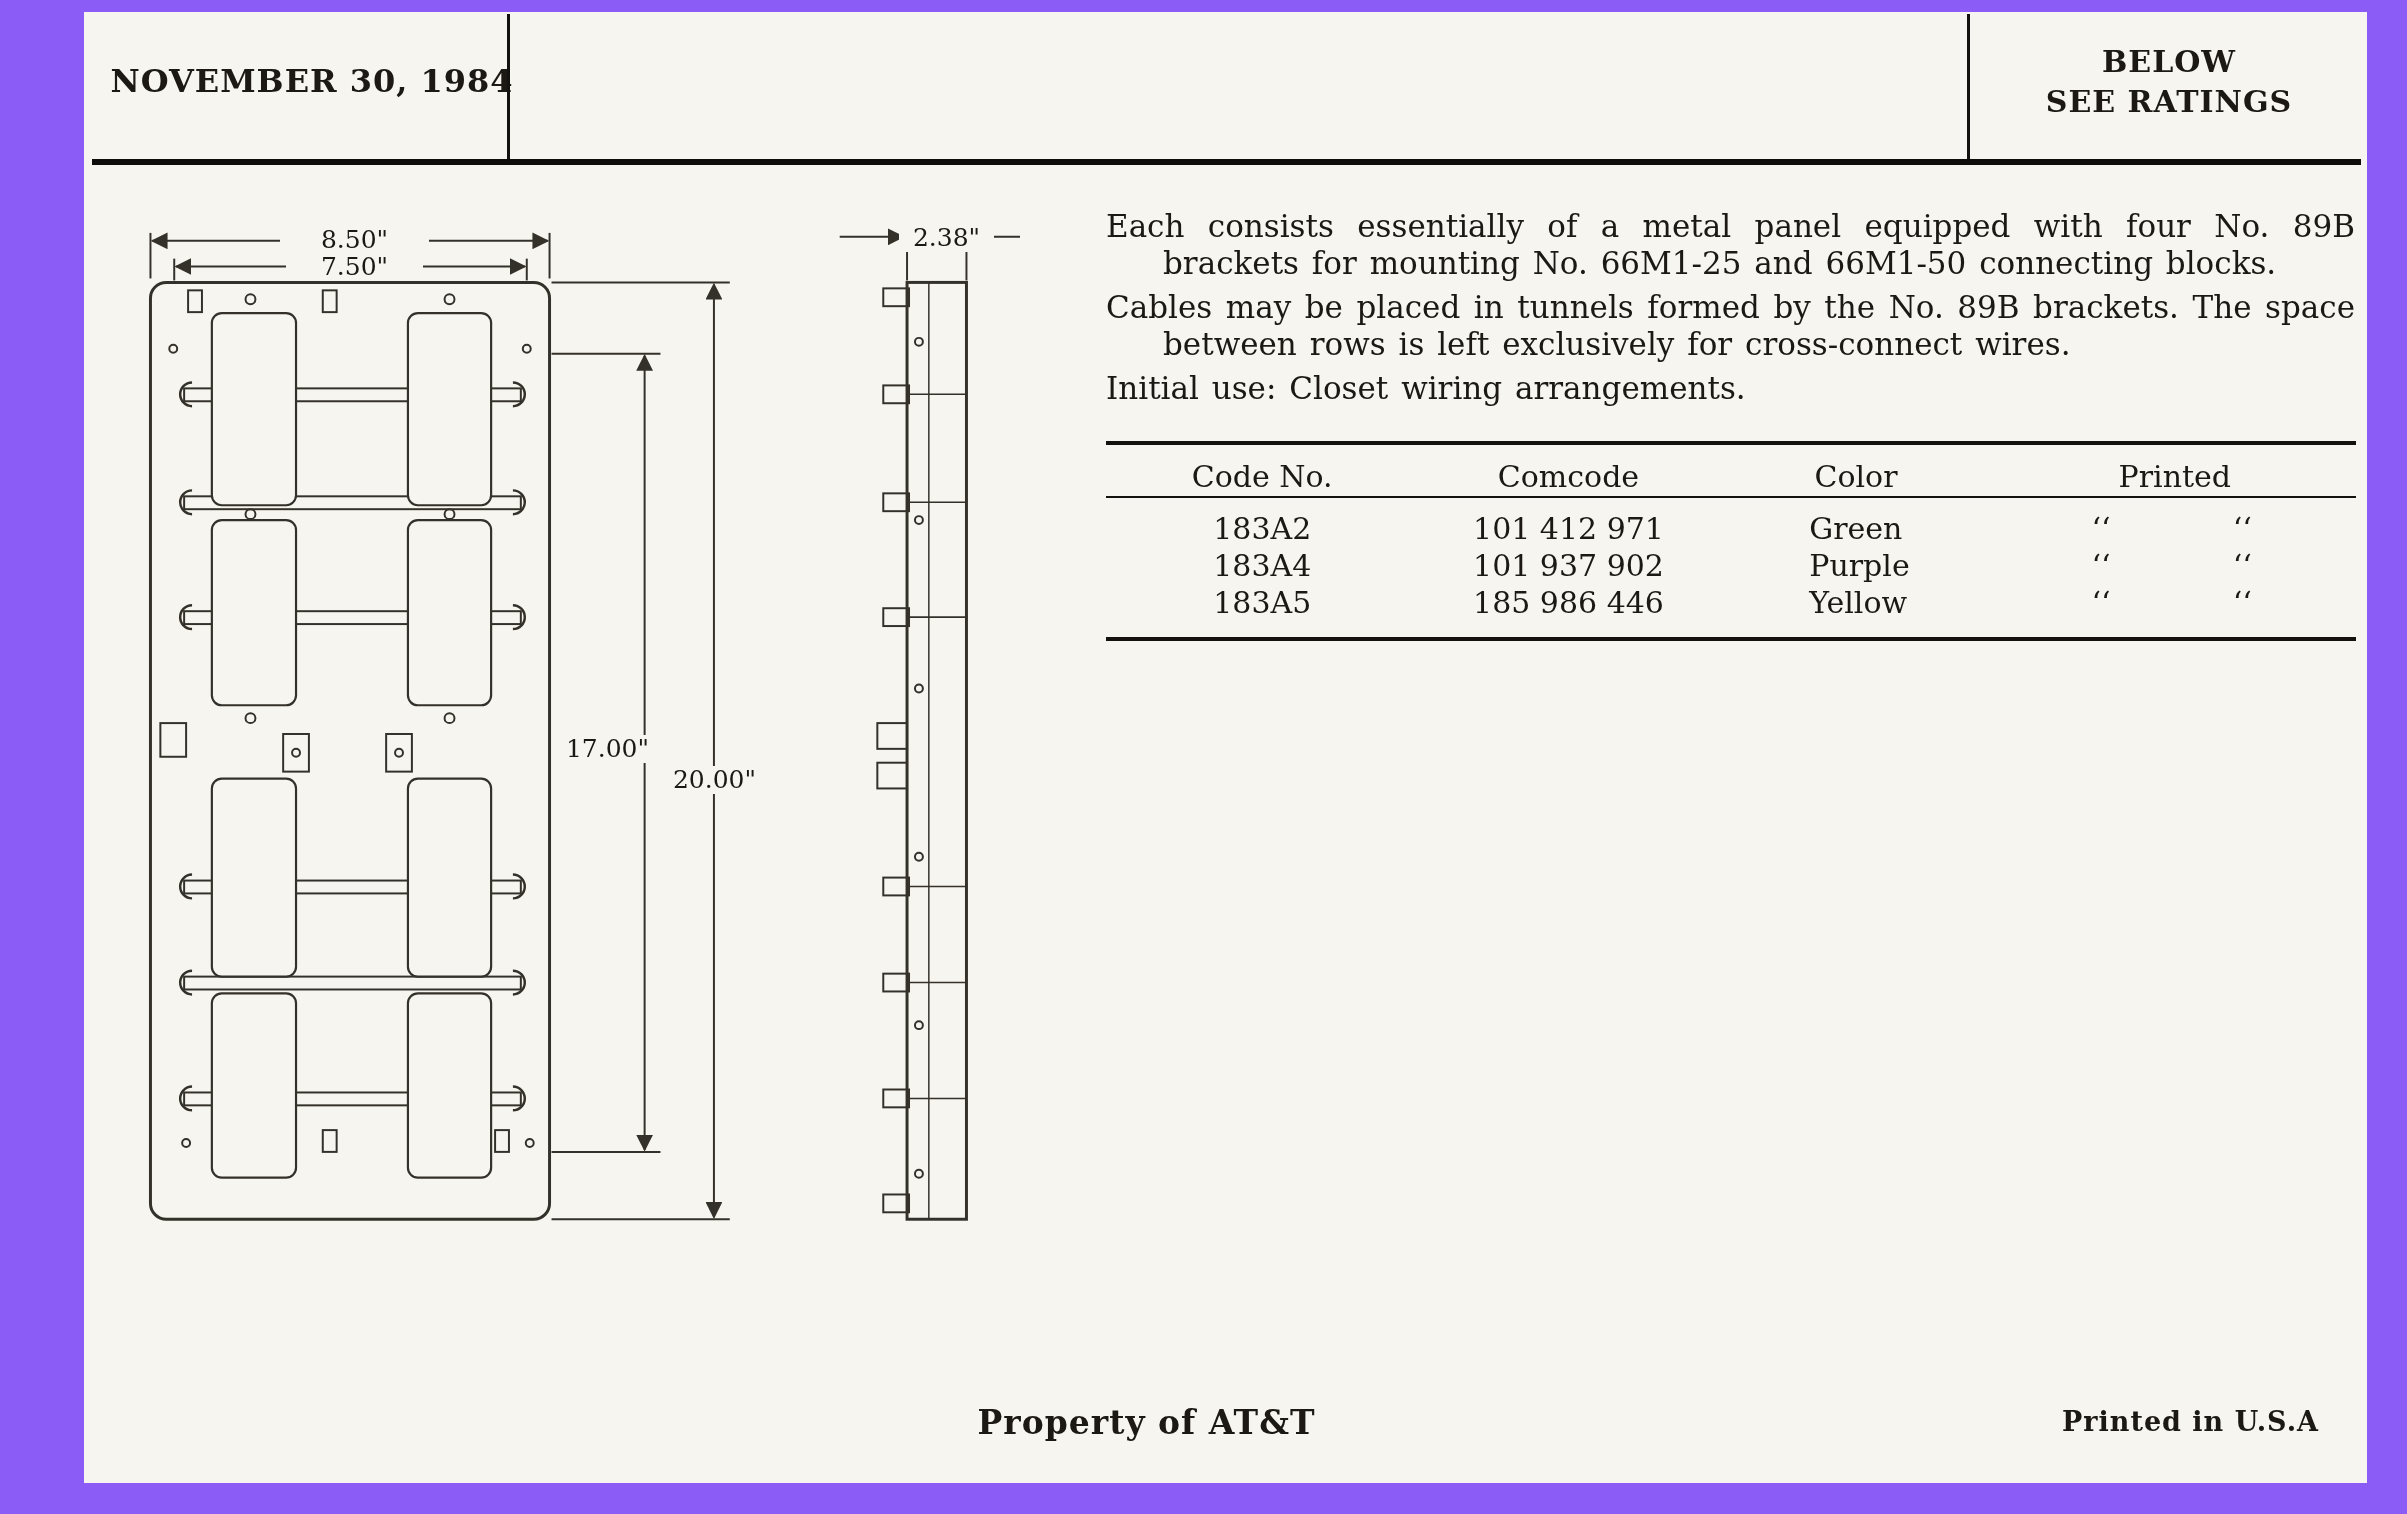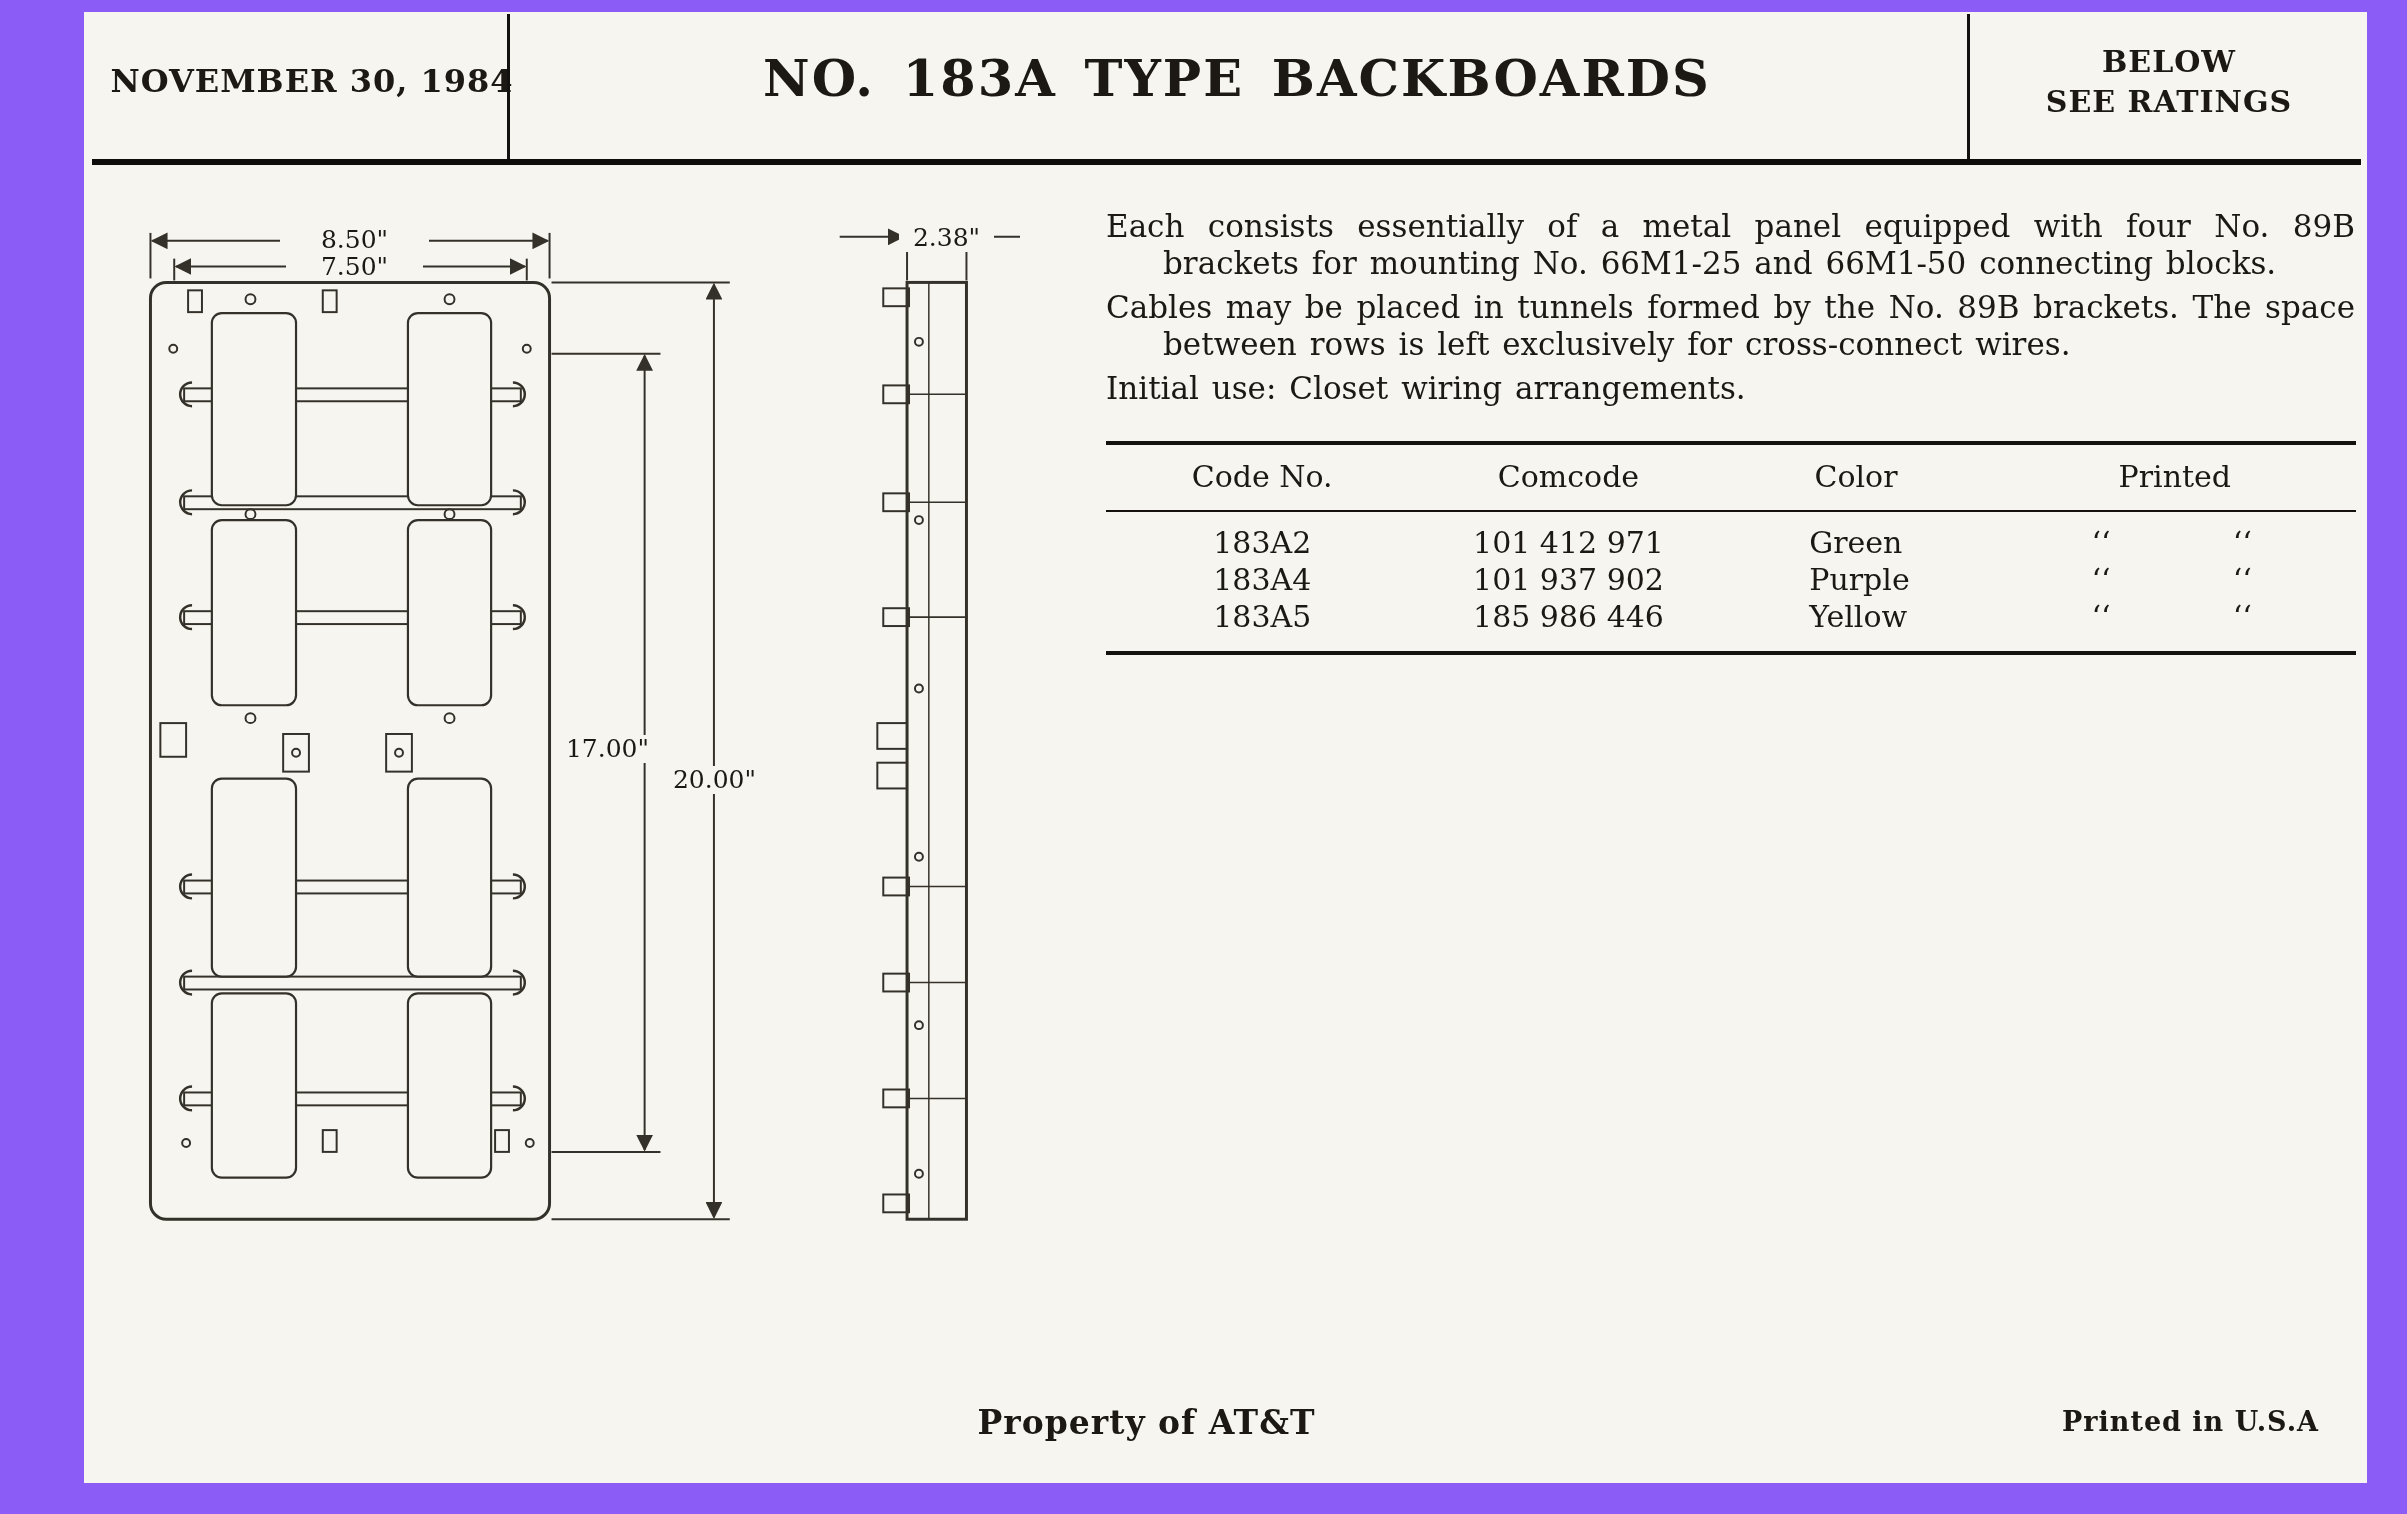--- a/index.html
+++ b/index.html
@@ -55,21 +55,21 @@
   }
   .desc p{margin:0 0 7px 0;padding-left:57px;text-indent:-57px;}
   
   .rtable{
     position:absolute;left:1022px;top:429px;width:1250px;
     border-top:4px solid #14110e;border-bottom:4px solid #14110e;
     font-size:30px;
   }
   .t-head{
     display:grid;grid-template-columns:25% 24% 22% 29%;
-    padding:14px 0 16px 0;border-bottom:2px solid #14110e;
+    padding:14px 0 2px 0;border-bottom:2px solid #14110e;
   }
   .t-head .c{text-align:center;}
   .t-body{padding:12px 0 16px 0;}
   .t-row{display:grid;grid-template-columns:25% 24% 22% 29%;line-height:37px;}
   .c-code{text-align:center;}
   .c-comcode{text-align:center;}
   .c-color{text-align:left;padding-left:33%;}
   .c-rating{position:relative;text-align:center;padding-right:59px;}
   .ditto-l{position:absolute;left:27%;}
   .ditto-r{position:absolute;left:66%;}
@@ -84,21 +84,20 @@
   }
 </style>
 </head>
 <body>
 
 <div class="scan">
   <div class="page">
 
     <div class="hdr-date">NOVEMBER 30, 1984</div>
     <div class="vline vline-left"></div>
-    <h1 class="hdr-title">NO. 183A TYPE BACKBOARDS</h1>
     <div class="vline vline-right"></div>
     <div class="hdr-ratings">
       <div>BELOW</div>
       <div>SEE RATINGS</div>
     </div>
     <div class="hdr-rule"></div>
 
     <svg class="drawing" width="931" height="1020" viewBox="0 0 940 1030">
       <defs>
         <marker id="arr" viewBox="0 0 10 10" refX="9" refY="5" markerWidth="8.5" markerHeight="8.5" orient="auto-start-reverse">

